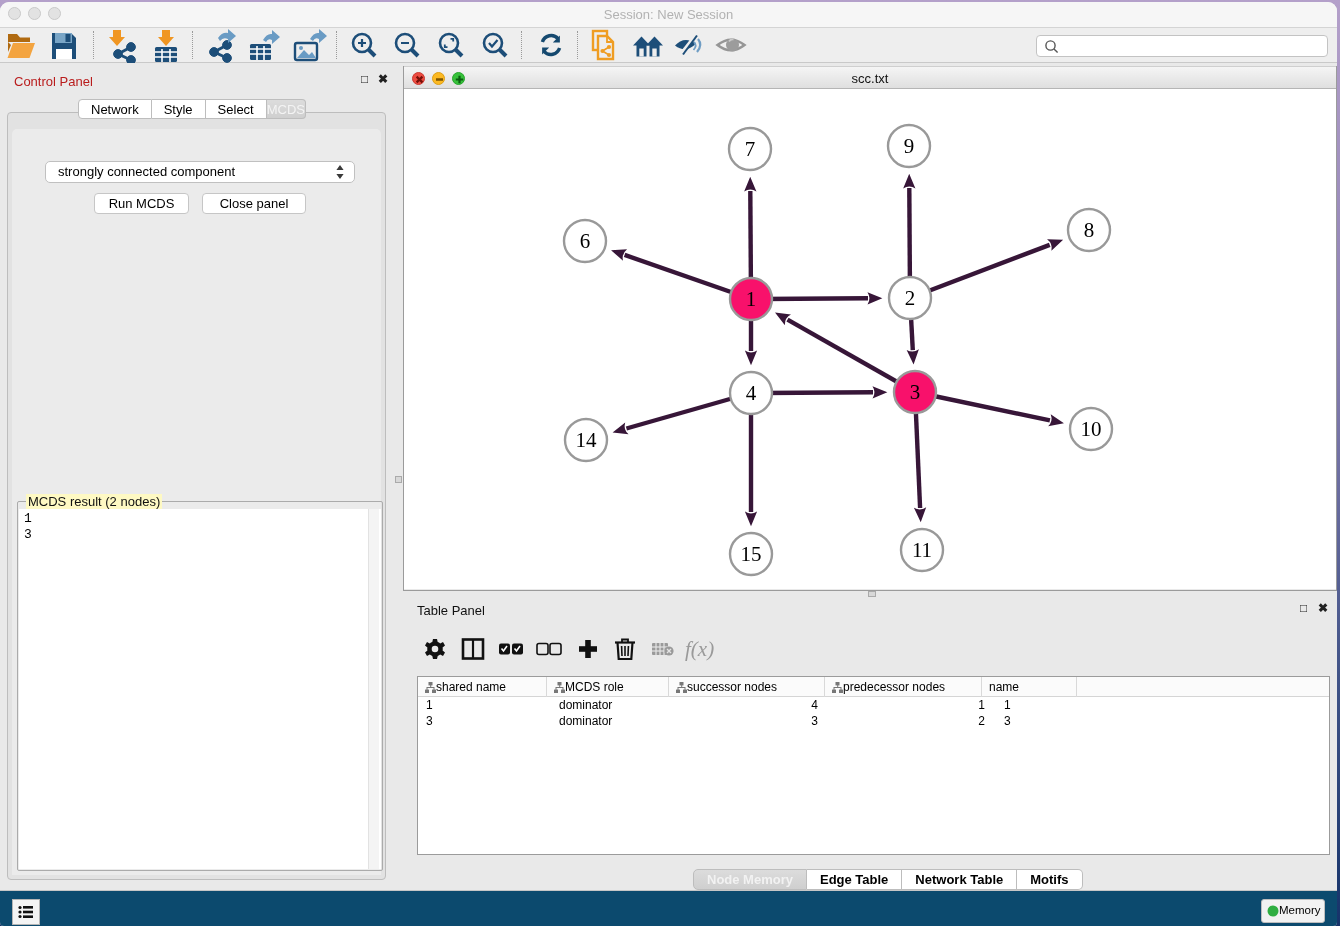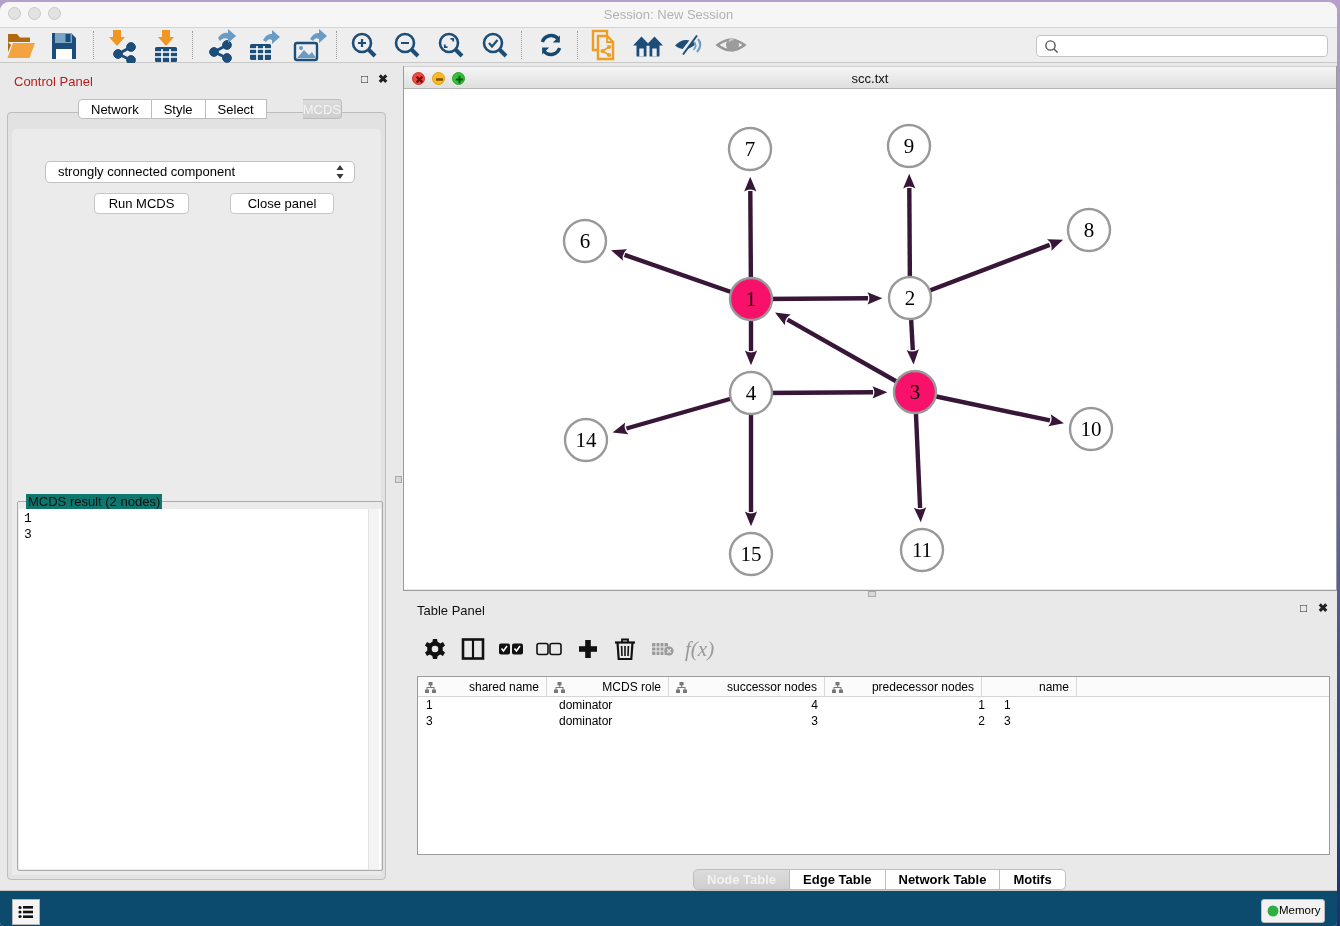--- a/index.html
+++ b/index.html
@@ -13,48 +13,48 @@
 .tbsep { position:absolute; top:3px; height:28px; border-left:1px dotted #9a9a9a; }
 #searchbox { position:absolute; left:1036px; top:7px; width:292px; height:22px; background:#fff; border:1px solid #c3c3c3; border-radius:4px; }
 #main { position:absolute; left:0; top:62px; width:100%; height:826px; background:#e9e9e9; }
 
 #cpanel { position:absolute; left:0; top:0; width:393px; height:826px; }
 #cpanel-h { position:absolute; left:14px; top:10px; font-size:13px; color:#b91c1c; }
 .wicons { position:absolute; font-size:12px; color:#222; }
 #tabs { position:absolute; left:78px; top:35px; height:20px; display:flex; font-size:13px; z-index:3; }
 .tab { border:1px solid #bdbdbd; border-left:none; background:#fff; color:#000; display:flex; align-items:center; justify-content:center; padding:0 12px; }
 .tab.first { border-left:1px solid #bdbdbd; border-radius:4px 0 0 4px; }
-.tab.sel { background:linear-gradient(#dcdcdc,#cfcfcf); color:#f4f4f4; border-radius:0 4px 4px 0; padding:0 0;margin-left:36px; }
+.tab.sel { background:linear-gradient(#dcdcdc,#cfcfcf); color:#f4f4f4; border-radius:0 4px 4px 0; padding:0 0; }
 #tabbox { position:absolute; left:7px; top:48px; width:379px; height:768px; background:#e2e2e2; border:1px solid #bdbdbd; border-radius:4px; }
 #tabinner { position:absolute; left:4px; top:16px; width:369px; height:746px; background:#ebebeb; border-radius:5px 5px 0 0; }
 #optlabel { position:absolute; left:0; top:73px; width:100%; text-align:center; font-size:13px; color:#111; }
 #dropdown { position:absolute; left:45px; top:97px; width:310px; height:22px; background:#fff; border:1px solid #c0c0c0; border-radius:5px; font-size:13px; color:#000; line-height:20px; padding-left:12px; }
 .btn { position:absolute; top:129px; height:21px; background:#ffffff; border:1px solid #c6c6c6; border-radius:4px; font-size:13px; color:#000; text-align:center; line-height:19px; }
 #fieldset { position:absolute; left:17px; top:437px; width:366px; height:370px; border:1px solid #ababab; border-radius:2px; }
-#fieldlegend { position:absolute; left:8px; top:-8px; background:#0f766e; font-size:13px; color:#111; padding:0 2px; }
+#fieldlegend { position:absolute; left:8px; top:-8px; background:#fef9c3; font-size:13px; color:#111; padding:0 2px; }
 #fieldwhite { position:absolute; left:1px; top:7px; width:362px; height:360px; background:#fff; }
 #fieldscroll { position:absolute; right:2px; top:0px; width:11px; height:360px; background:#f4f4f4; border-left:1px solid #e2e2e2; }
 #fieldtext { position:absolute; left:5px; top:2px; font-family:"Liberation Mono",monospace; font-size:13px; color:#000; line-height:16px; }
 
 #vsplit-grip { position:absolute; left:395px; top:412px; width:7px; height:7px; background:#d8d8d8; border:1px solid #aaa; }
 
 #frame { position:absolute; left:403px; top:2px; width:934px; height:525px; border:1px solid #9b9b9b; border-top:none; }
 #ftitle { position:absolute; left:0; top:0; width:100%; height:23px; background:linear-gradient(#f5f5f5,#dfdfdf); border-top:1px solid #cfcfcf; border-bottom:1px solid #b5b5b5; }
 #ftitle span.t { position:absolute; width:100%; text-align:center; top:4px; font-size:13px; color:#111; }
 .light { position:absolute; top:5px; width:13px; height:13px; border-radius:50%; font-size:10px; font-weight:bold; text-align:center; line-height:13px; }
 #fcontent { position:absolute; left:0; top:23px; width:932px; height:500px; background:#fff; }
 
 #hsplit-grip { position:absolute; left:868px; top:527px; width:8px; height:6px; background:#d8d8d8; border:1px solid #aaa; }
 
 #tpanel { position:absolute; left:403px; top:533px; width:934px; height:293px; }
 #tpanel-h { position:absolute; left:14px; top:6px; font-size:13px; color:#111; }
 #ttable { position:absolute; left:14px; top:79px; width:913px; height:179px; background:#fff; border:1px solid #9b9b9b; }
 #thead { position:absolute; left:0; top:0; width:100%; height:20px; background:#fbfbfb; border-bottom:1px solid #d5d5d5; font-size:12px; color:#000; }
 .hcell { position:absolute; top:0; height:20px; border-right:1px solid #d9d9d9; display:flex; align-items:center; justify-content:flex-start; padding-left:7px; }
-.hcell span { flex:1; text-align:right; padding-right:7px; }
+.hcell span { flex:1; text-align:left; padding-right:7px; }
 .trow { position:absolute; font-size:12px; color:#000; height:16px; line-height:16px; }
 #btabs { position:absolute; left:290px; top:272px; height:21px; display:flex; font-size:13px; font-weight:600; }
 .btab { border:1px solid #bdbdbd; border-left:none; background:#fff; color:#000; display:flex; align-items:center; justify-content:center; padding:0 13px; }
 .btab.first { border-left:1px solid #bdbdbd; border-radius:5px 0 0 5px; background:linear-gradient(#dcdcdc,#cfcfcf); color:#f2f2f2; }
 .btab.last { border-radius:0 5px 5px 0; }
 
 #status { position:absolute; left:0; top:888px; width:100%; height:46px; background:#0c4a6e; border-top:1px solid #c6c6c6; }
 #listbtn { position:absolute; left:12px; top:8px; width:28px; height:26px; background:#f4f4f4; border:1px solid #b5b5b5; }
 #membtn { position:absolute; left:1261px; top:8px; width:64px; height:24px; background:#f2f2f2; border:1px solid #bdbdbd; border-radius:3px; font-size:12px; color:#000; }
 </style>
@@ -228,21 +228,21 @@
       </div>
       <div id="tabbox">
           <div id="tabinner"></div>
         </div>
       <div id="dropdown">strongly connected component
         <svg width="10" height="16" style="position:absolute;right:9px;top:2px;" viewBox="0 0 10 16">
             <path d="M5 1 L8.6 6 H1.4 Z M5 15 L8.6 10 H1.4 Z" fill="#3a3a3a"></path>
           </svg>
       </div>
       <div class="btn" style="left:94px; width:95px;">Run MCDS</div>
-      <div class="btn" style="left:202px; width:104px;margin-left:28px;">Close panel</div>
+      <div class="btn" style="left:202px; width:104px;">Close panel</div>
       <div id="fieldset">
         <div id="fieldlegend">MCDS result (2 nodes)</div>
         <div id="fieldwhite">
           <div id="fieldscroll"></div>
           <div id="fieldtext">1<br>3</div>
         </div>
       </div>
     </div>
     <div id="vsplit-grip"></div>
     <div id="frame">
@@ -425,21 +425,21 @@
         <div class="trow" style="left:8px;  top:36px;">3</div>
         <div class="trow" style="left:141px;top:36px;">dominator</div>
         <div class="trow" style="left:350px;top:20px;width:50px;text-align:right;">4</div>
         <div class="trow" style="left:350px;top:36px;width:50px;text-align:right;">3</div>
         <div class="trow" style="left:517px;top:20px;width:50px;text-align:right;">1</div>
         <div class="trow" style="left:517px;top:36px;width:50px;text-align:right;">2</div>
         <div class="trow" style="left:586px;top:20px;">1</div>
         <div class="trow" style="left:586px;top:36px;">3</div>
       </div>
       <div id="btabs">
-        <div class="btab first">Node Table</div>
+        <div class="btab first">Node Memory</div>
         <div class="btab">Edge Table</div>
         <div class="btab">Network Table</div>
         <div class="btab last">Motifs</div>
       </div>
     </div>
   </div>
   <div id="status">
     <div id="listbtn">
       <svg width="26" height="24" viewBox="0 0 26 24">
           <g fill="#111">

